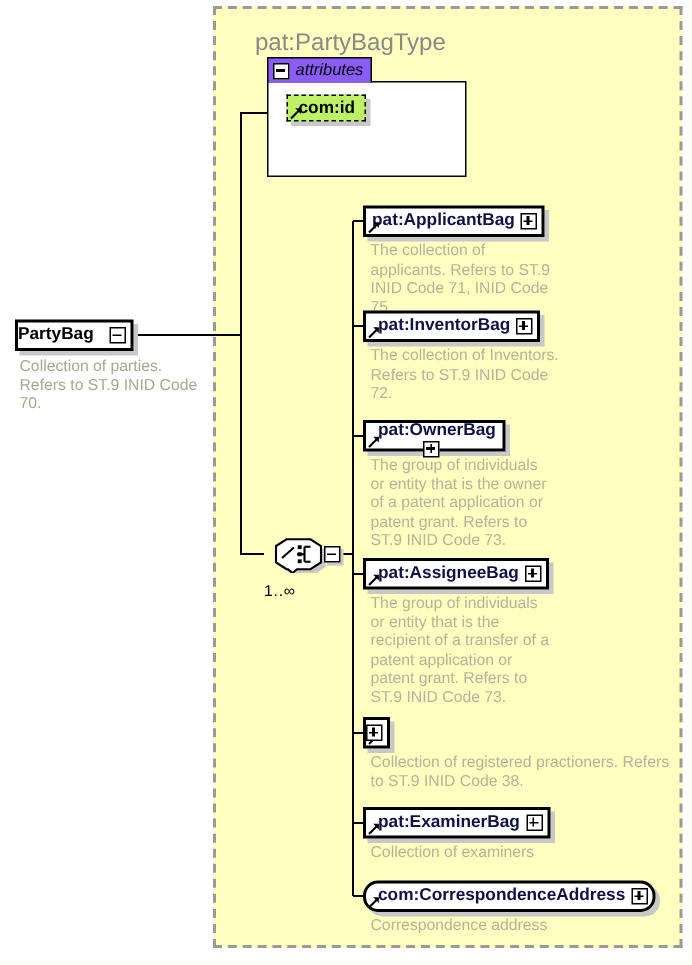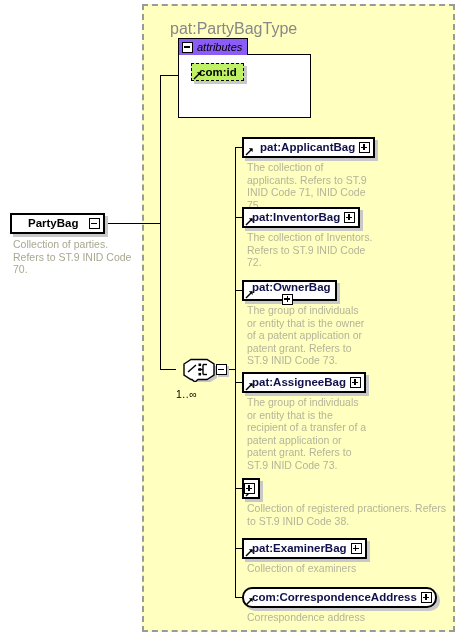--- a/index.html
+++ b/index.html
@@ -58,21 +58,21 @@
   .elem-label {
     font-size: 11.5px;
     font-weight: bold;
     color: #10104a;
     white-space: nowrap;
     padding: 0 4px 0 3px;
     line-height: 1;
   }
   .elem-label.root {
     color: #000000;
-    padding-left: 16px;
+    padding-left: 0;
     padding-right: 10px;
   }
   
   .ref-arrow {
     position: absolute;
     left: 1px;
     bottom: 0px;
     width: 9px;
     height: 9px;
   }
@@ -280,21 +280,21 @@
 </div>
 <div id="occurs-label">1..∞</div>
 
 <div class="ctl" style="position:absolute; left:216px; top:364px; margin:0; box-shadow:2px 2px 0 0 #c8c8c8;"></div>
 
 <div class="elem-box" style="left:242px; top:137px;">
   <svg class="ref-arrow" viewBox="0 0 9 9">
     <path d="M1,8 L7,2" stroke="#000" stroke-width="1.4"></path>
       <path d="M7.6,1.2 L7.6,5 L3.8,1.2 Z" fill="#000"></path>
   </svg>
-  <span class="elem-label" style="padding-left:16px;">pat:ApplicantBag</span>
+  <span class="elem-label" style="padding-left:4px;">pat:ApplicantBag</span>
   <span class="ctl plus"></span>
 </div>
 <div class="desc" style="left:247px; top:161px; width:126px;">The collection of applicants. Refers to ST.9 INID Code 71, INID Code 75.</div>
 
 <div class="elem-box" style="left:242px; top:207px;">
   <svg class="ref-arrow" viewBox="0 0 9 9">
     <path d="M1,8 L7,2" stroke="#000" stroke-width="1.4"></path>
       <path d="M7.6,1.2 L7.6,5 L3.8,1.2 Z" fill="#000"></path>
   </svg>
   <span class="elem-label" style="padding-left:8px;">pat:InventorBag</span>

